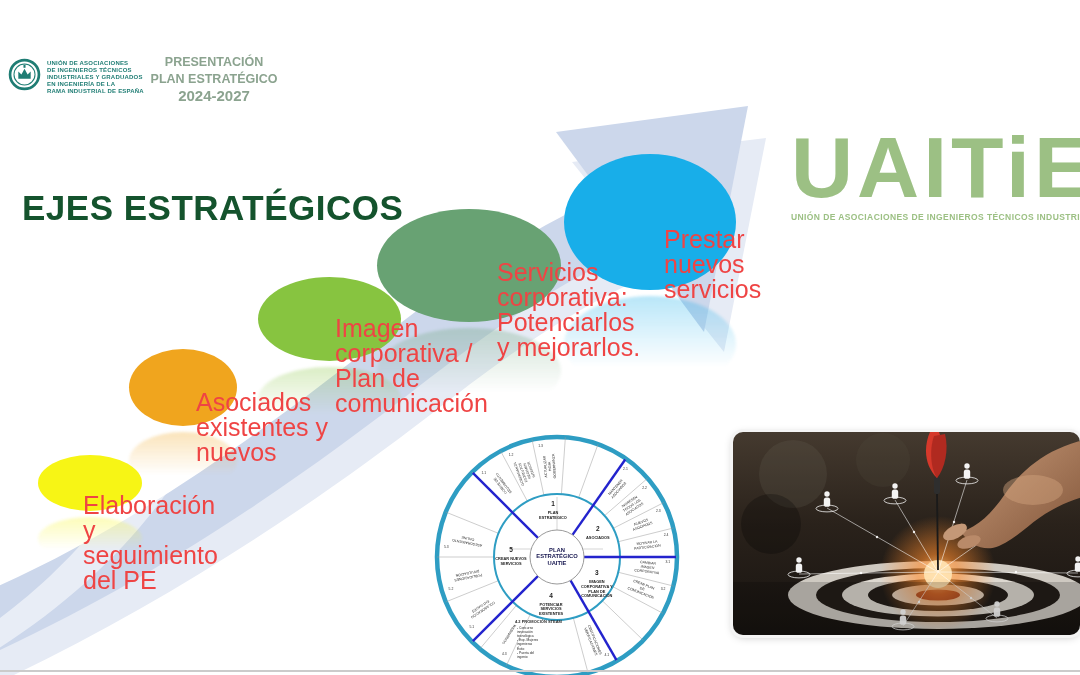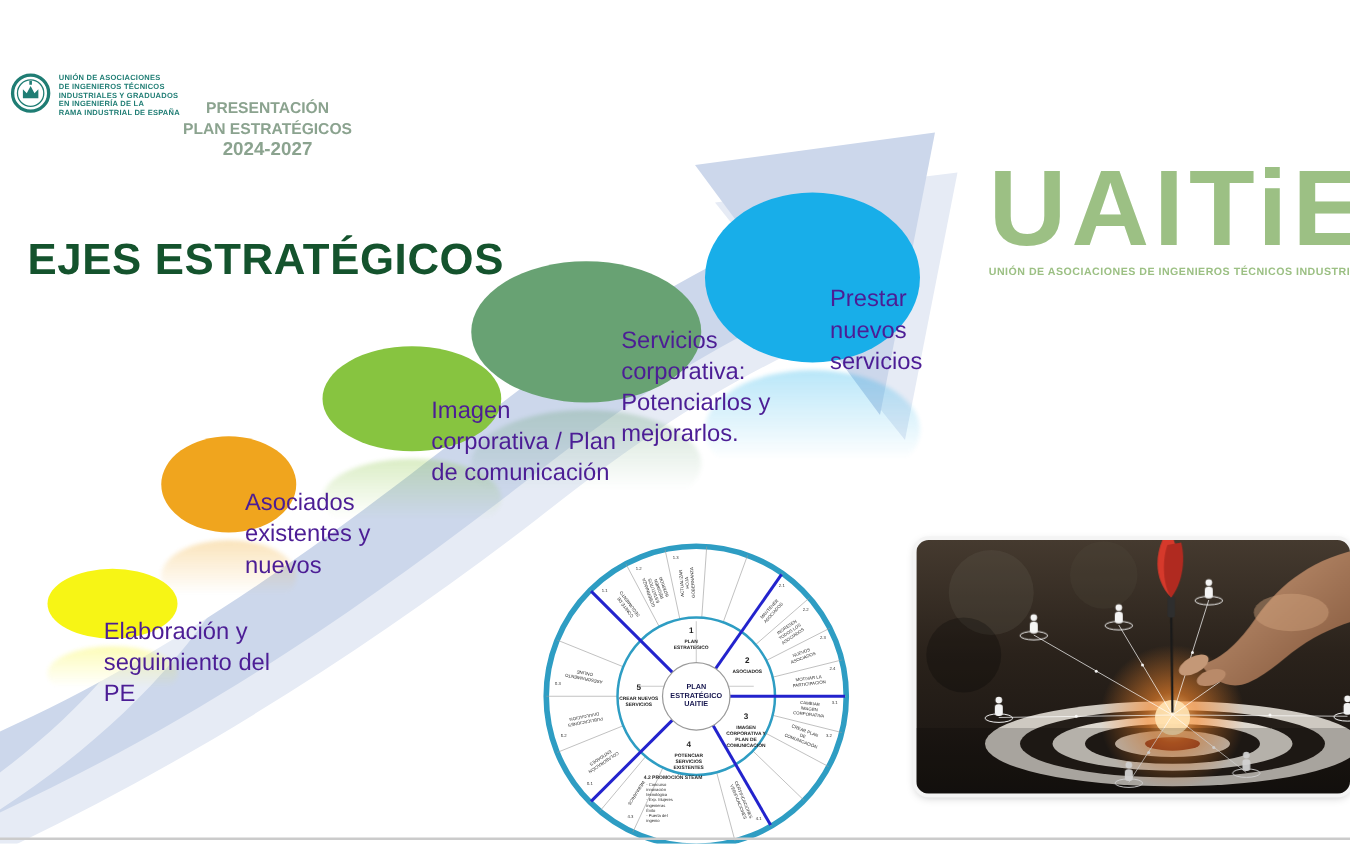--- a/index.html
+++ b/index.html
@@ -6,21 +6,21 @@
   #slide{position:relative;width:1080px;height:675px;overflow:hidden;background:#ffffff;
          font-family:"Liberation Sans",sans-serif;}
   .abs{position:absolute;}
   
   #arrow-svg{position:absolute;left:0;top:0;z-index:1;}
   
   #org{left:8px;top:58px;z-index:4;display:flex;gap:6px;align-items:flex-start;}
   #org .emblem{width:33px;height:33px;}
   #org .orgname{font-size:6px;font-weight:bold;line-height:6.9px;letter-spacing:.2px;padding-top:2px;}
   
-  #kicker{left:146px;top:54px;width:136px;text-align:center;z-index:4;font-weight:bold;margin-top:24px;}
+  #kicker{left:146px;top:54px;width:136px;text-align:center;z-index:4;font-weight:bold;}
   #kicker .k1,#kicker .k2{font-size:12.5px;line-height:17px;}
   #kicker .k3{font-size:15px;line-height:16px;}
   
   #title{left:22px;top:188px;z-index:4;font-size:35px;font-weight:bold;letter-spacing:.5px;}
   
   #brand{left:791px;top:127px;z-index:4;width:420px;}
   #brand .wordmark{font-size:86px;font-weight:800;line-height:.95;letter-spacing:4px;white-space:nowrap;}
   #brand .tagline{font-size:8.5px;font-weight:bold;letter-spacing:.4px;white-space:nowrap;margin-top:3px;}
   
   .ellipse{position:absolute;border-radius:50%;z-index:3;}
@@ -28,24 +28,24 @@
   #ellipse-0{left:38px;top:455px;width:104px;height:56px;}
   #ellipse-1{left:129px;top:349px;width:108px;height:77px;}
   #ellipse-2{left:258px;top:277px;width:143px;height:84px;}
   #ellipse-3{left:377px;top:209px;width:184px;height:113px;}
   #ellipse-4{left:564px;top:154px;width:172px;height:136px;}
   #refl-0{left:38px;top:517px;width:104px;height:44px;}
   #refl-1{left:129px;top:432px;width:108px;height:58px;}
   #refl-2{left:258px;top:367px;width:143px;height:64px;}
   #refl-3{left:377px;top:328px;width:184px;height:86px;}
   #refl-4{left:564px;top:296px;width:172px;height:96px;}
-  .axis-label{position:absolute;z-index:4;font-size:19px;line-height:25px;color:#4c1d95;}
+  .axis-label{position:absolute;z-index:4;font-size:25px;line-height:25px;color:#ef4444;}
   #al-0{left:83px;top:493px;width:150px;}
   #al-1{left:196px;top:390px;width:155px;}
-  #al-2{left:335px;top:316px;width:150px;margin-left:10px;}
+  #al-2{left:335px;top:316px;width:150px;}
   #al-3{left:497px;top:260px;width:145px;}
   #al-4{left:664px;top:227px;width:115px;}
   
   #wheel-wrap{left:432px;top:432px;width:250px;height:250px;z-index:5;}
   
   #photo{left:733px;top:432px;width:347px;height:203px;z-index:5;border-radius:10px;
          overflow:hidden;box-shadow:0 0 0 3px #f4f4f4,0 2px 8px rgba(0,0,0,.25);}
   
   #footer-line{left:0;right:0;top:670px;height:2px;background:#cbcbcb;z-index:6;}
 </style>
@@ -93,21 +93,21 @@
       <div>UNIÓN DE ASOCIACIONES</div>
       <div>DE INGENIEROS TÉCNICOS</div>
       <div>INDUSTRIALES Y GRADUADOS</div>
       <div>EN INGENIERÍA DE LA</div>
       <div>RAMA INDUSTRIAL DE ESPAÑA</div>
     </div>
   </div>
 
   <div id="kicker" class="abs" style="color: rgb(139, 163, 143);">
     <div class="k1">PRESENTACIÓN</div>
-    <div class="k2">PLAN ESTRATÉGICOS</div>
+    <div class="k2">PLAN ESTRATÉGICO</div>
     <div class="k3">2024-2027</div>
   </div>
 
   <div id="title" class="abs" style="color: #14532d;">EJES ESTRATÉGICOS</div>
 
   <div id="brand" class="abs" style="color: rgb(156, 192, 132);">
     <div class="wordmark">UAITiE</div>
     <div class="tagline">UNIÓN DE ASOCIACIONES DE INGENIEROS TÉCNICOS INDUSTRIALES</div>
   </div>
 

